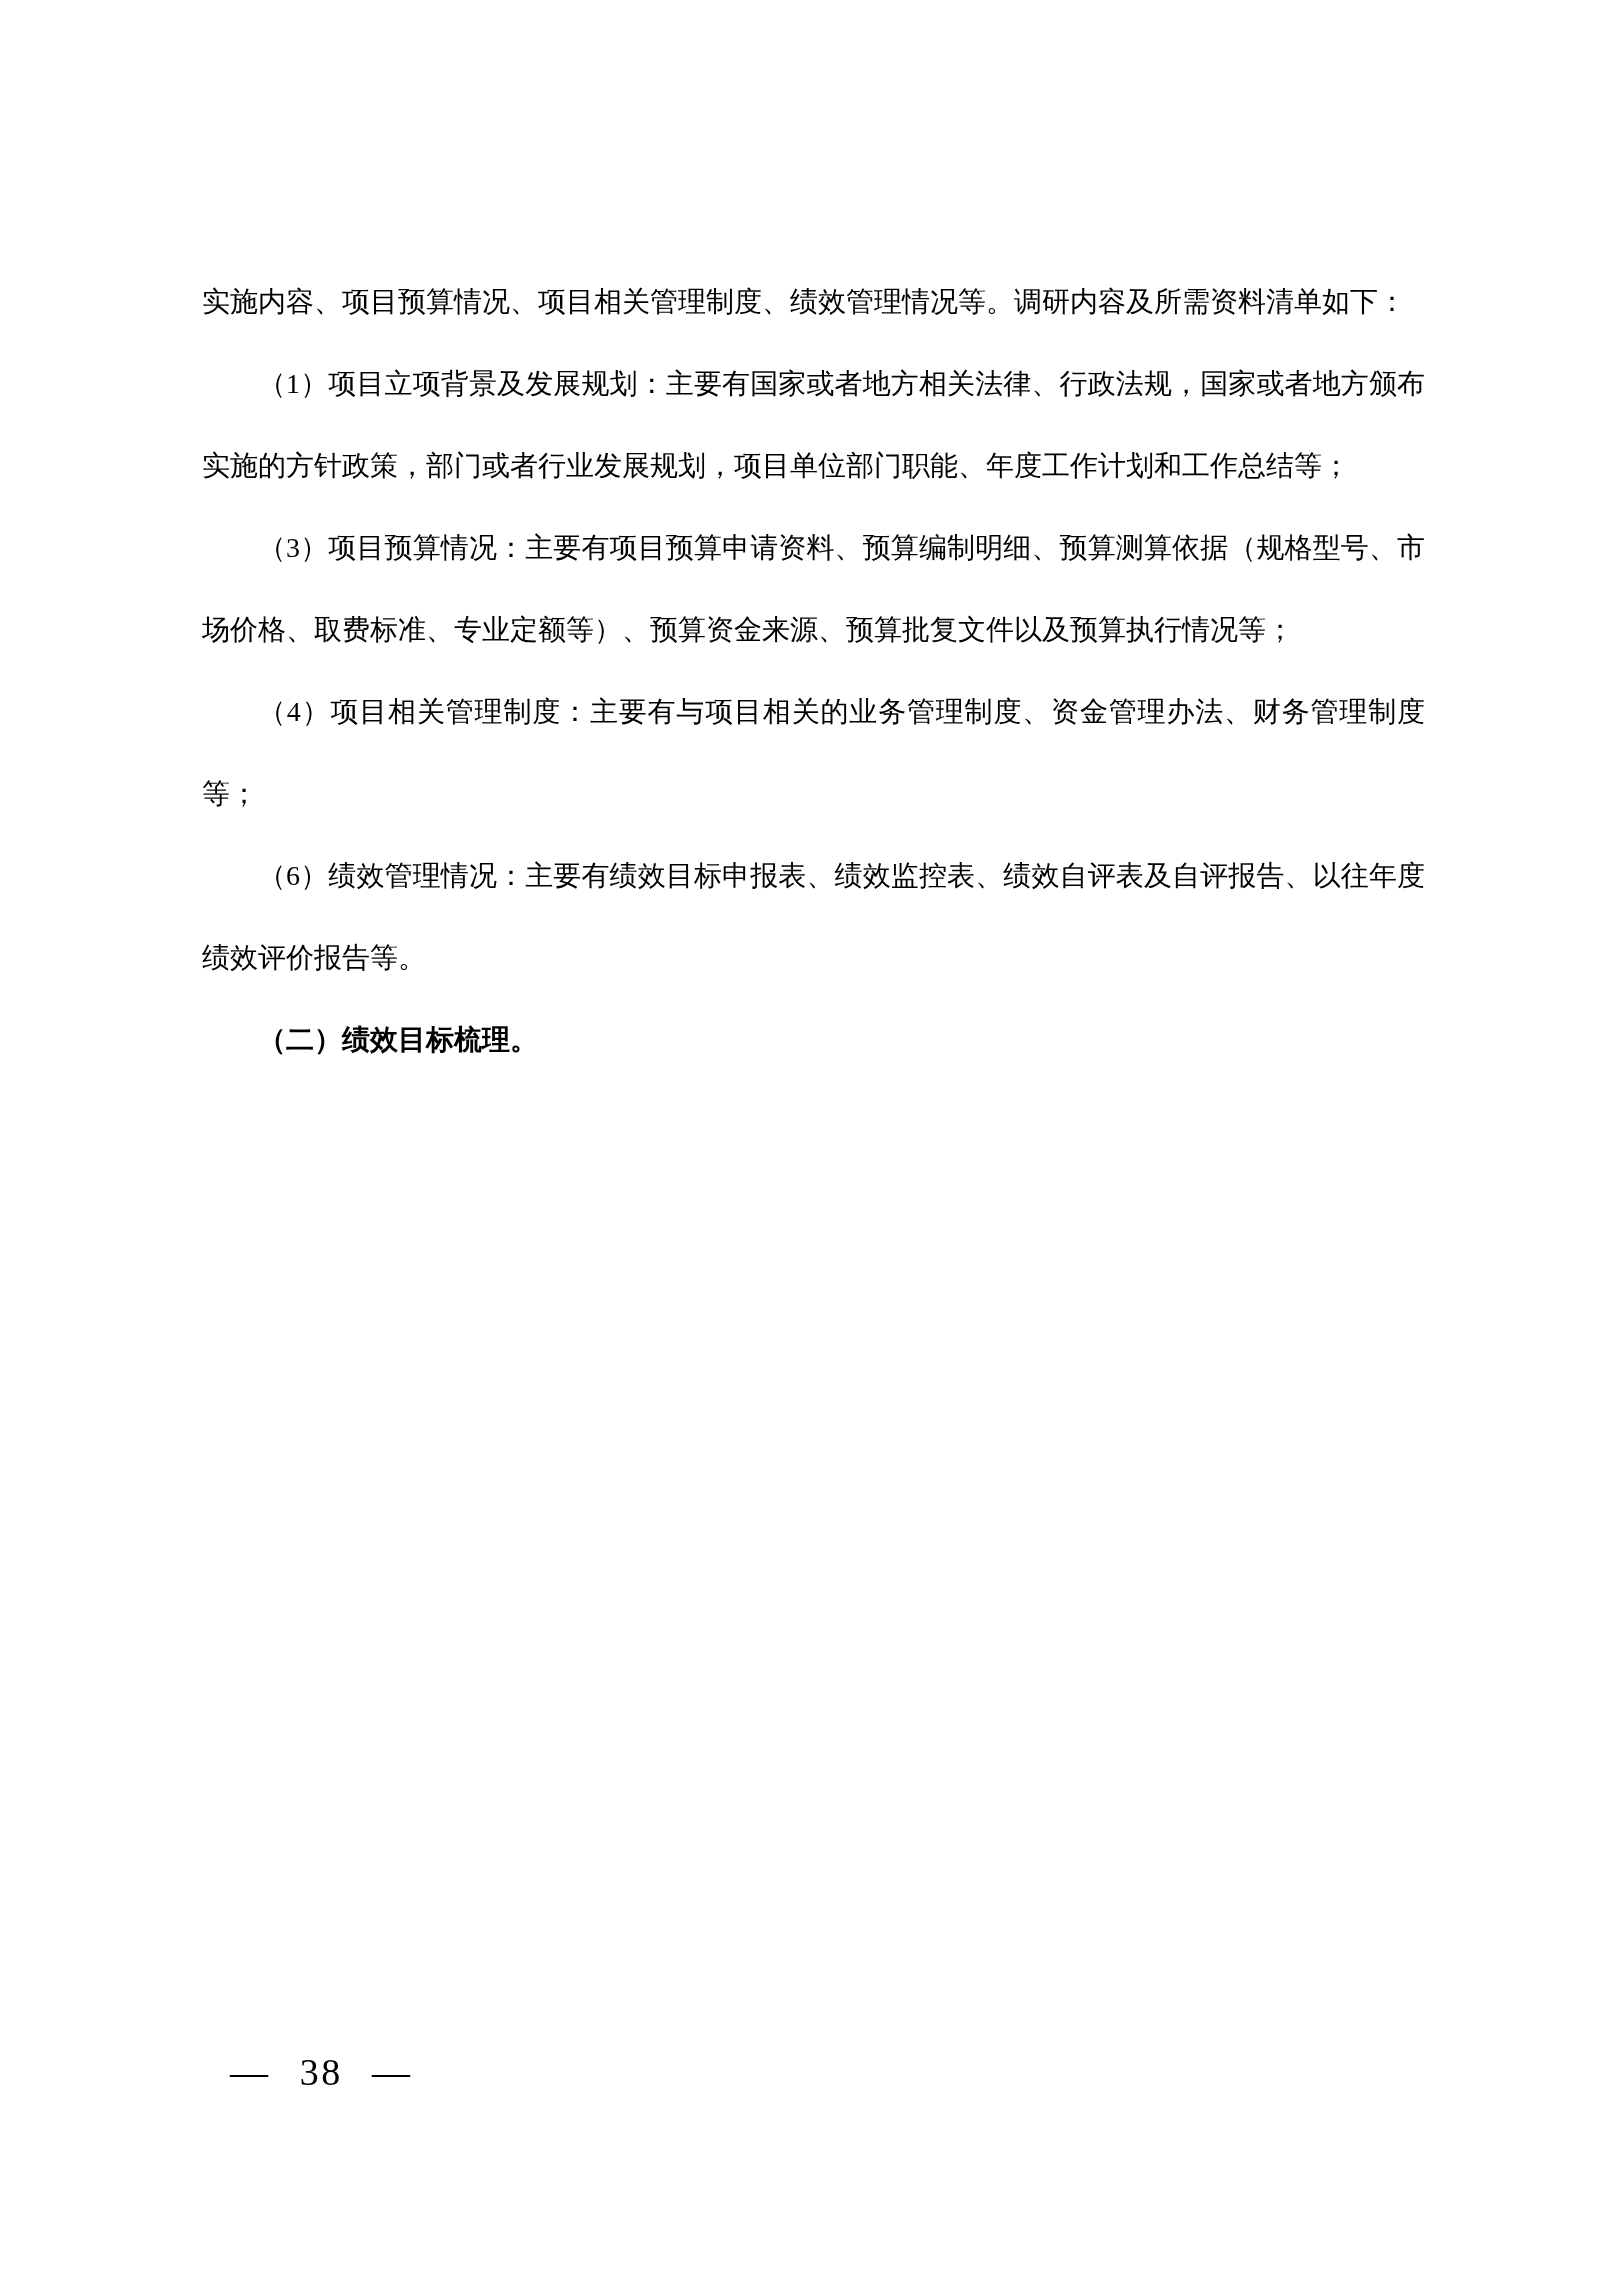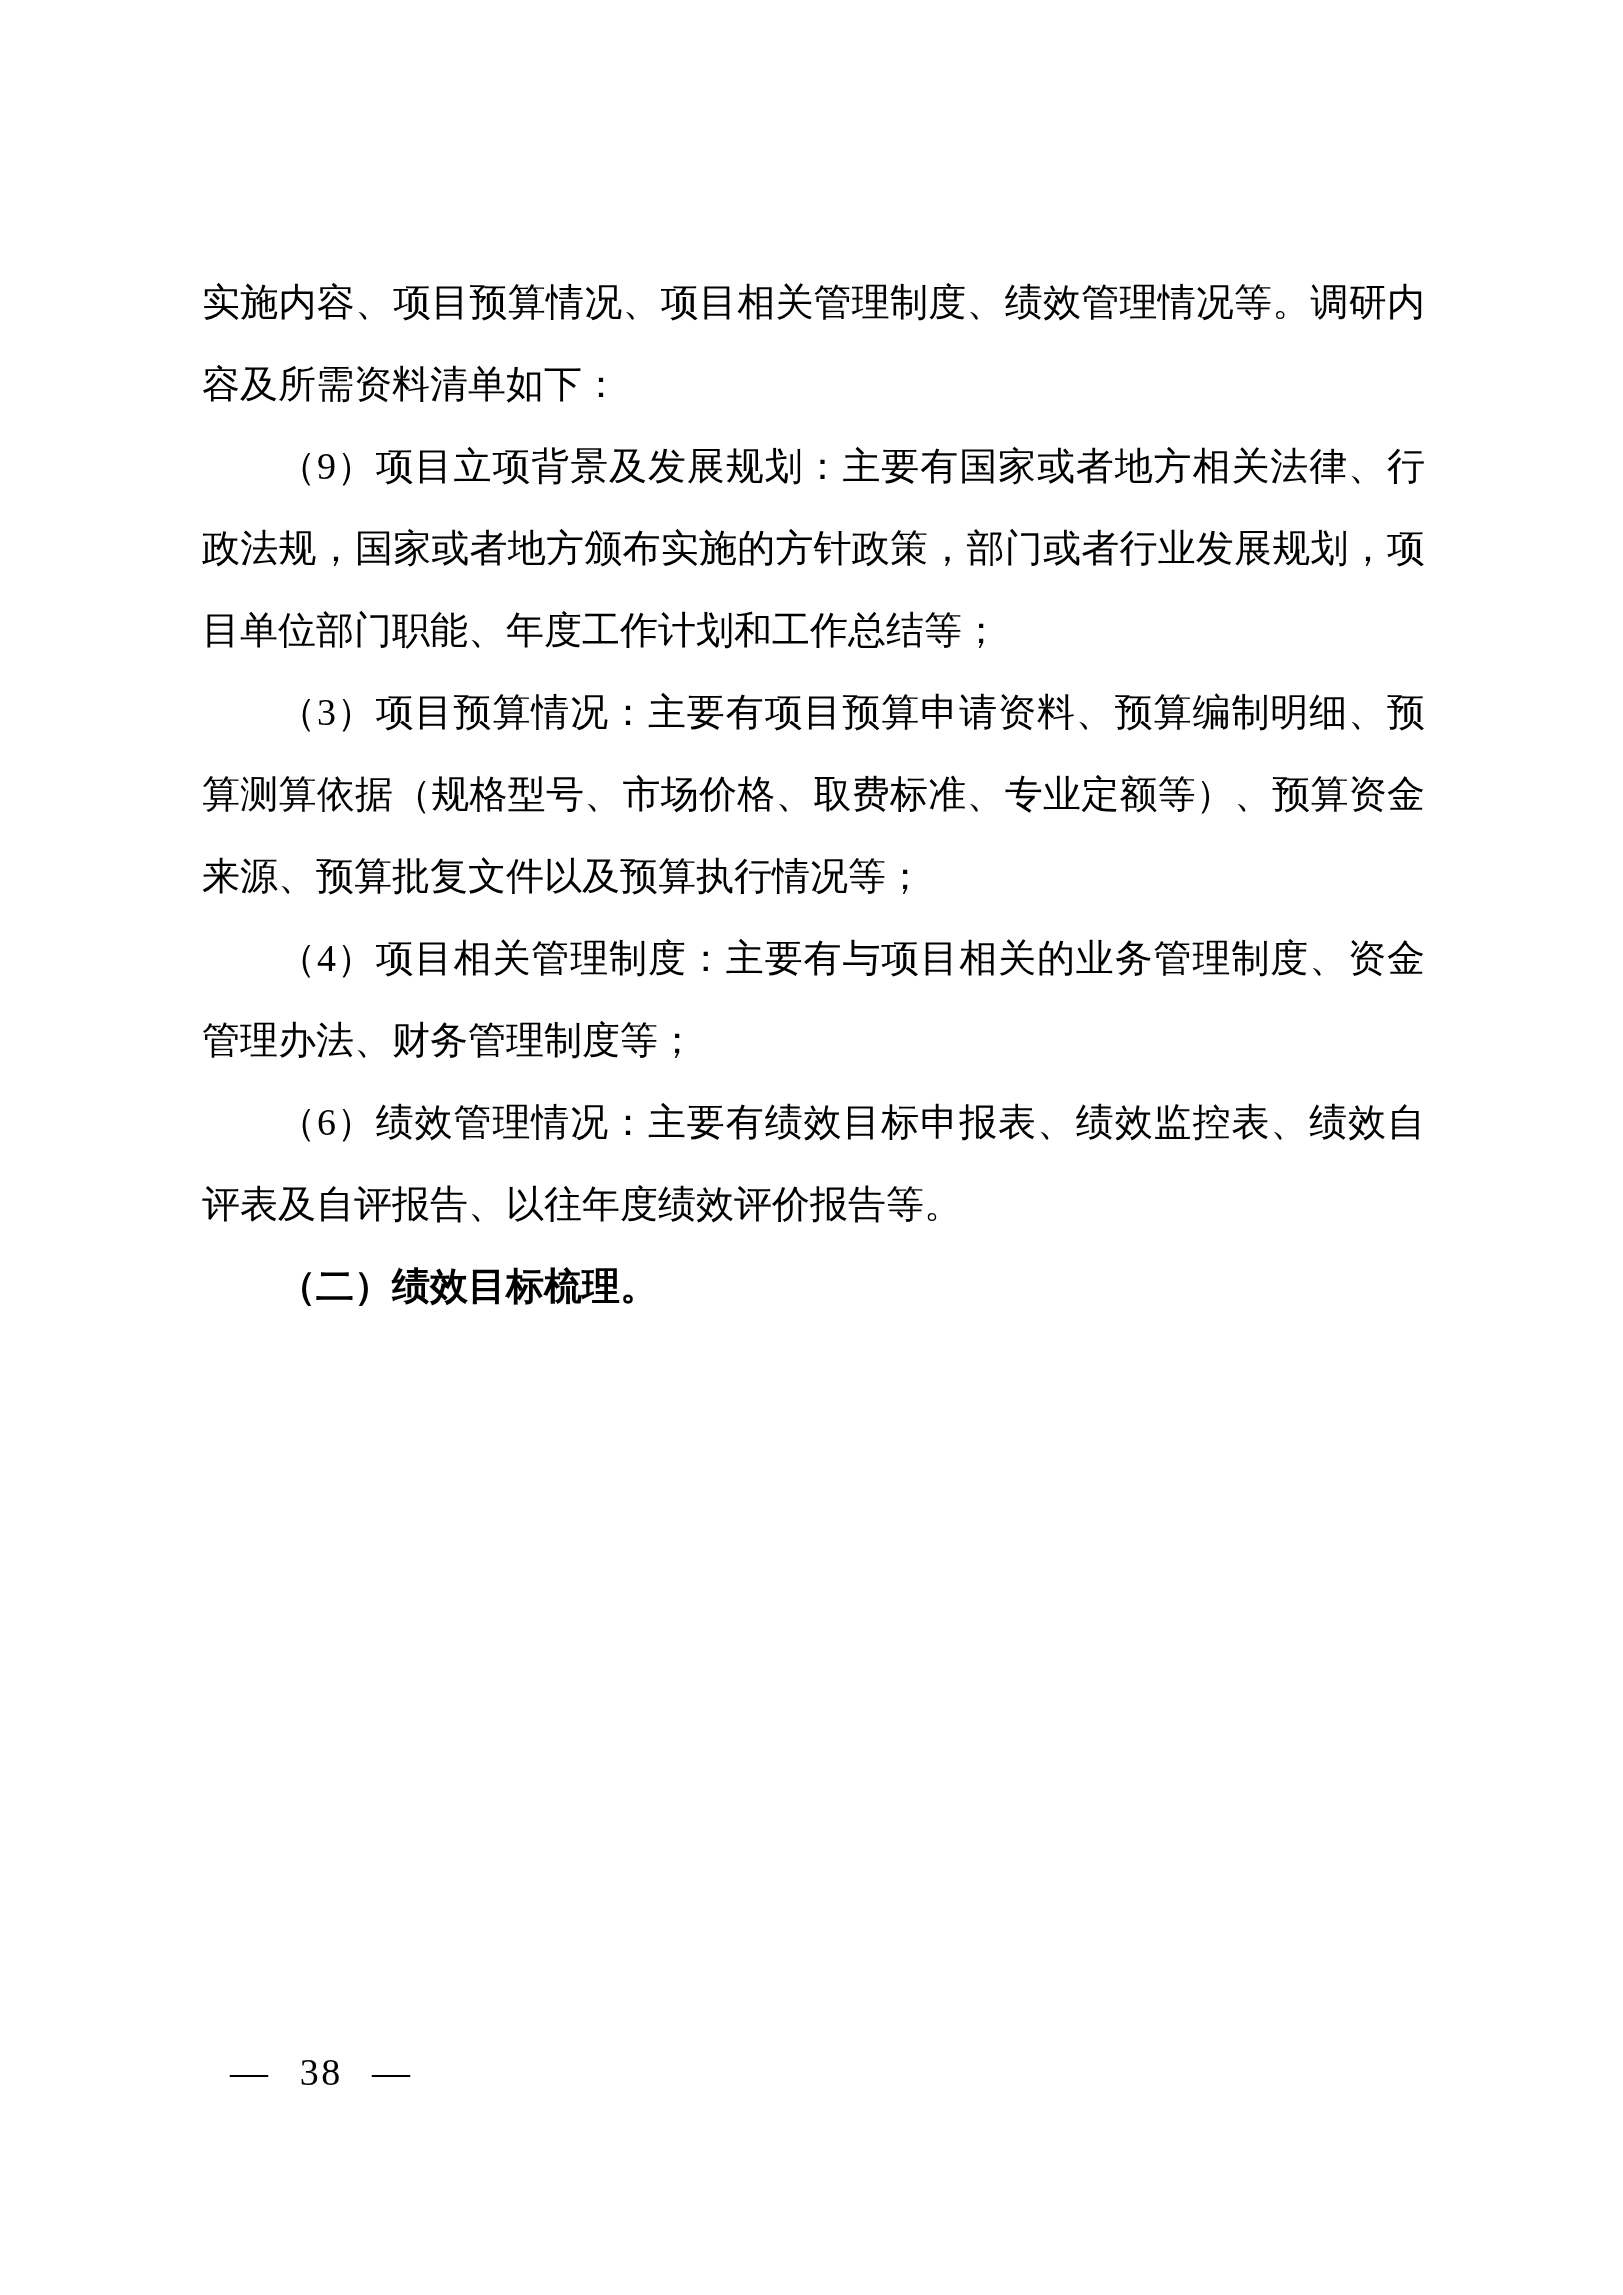--- a/index.html
+++ b/index.html
@@ -14,21 +14,21 @@
     background: #ffffff;
     color: #000000;
     font-family: "Liberation Serif", serif;
     overflow: hidden;
   }
   .content {
     position: absolute;
     left: 202px;
     top: 261px;
     width: 1223px;
-    font-size: 38px;
+    font-size: 28px;
     line-height: 82px;
     text-align: justify;
     text-justify: inter-ideograph;
   }
   .content p {
     margin: 0;
     padding: 0;
   }
   .content p.indent {
     text-indent: 2em;
@@ -48,21 +48,21 @@
     margin-top: 12px;
   }
 </style>
 </head>
 <body>
 
 <div class="page">
 
   <div class="content">
     <p class="body-paragraph">实施内容、项目预算情况、项目相关管理制度、绩效管理情况等。调研内容及所需资料清单如下：</p>
-    <p class="indent">（9）项目立项背景及发展规划：主要有国家或者地方相关法律、行政法规，国家或者地方颁布实施的方针政策，部门或者行业发展规划，项目单位部门职能、年度工作计划和工作总结等；</p>
+    <p class="indent">（1）项目立项背景及发展规划：主要有国家或者地方相关法律、行政法规，国家或者地方颁布实施的方针政策，部门或者行业发展规划，项目单位部门职能、年度工作计划和工作总结等；</p>
     <p class="indent">（3）项目预算情况：主要有项目预算申请资料、预算编制明细、预算测算依据（规格型号、市场价格、取费标准、专业定额等）、预算资金来源、预算批复文件以及预算执行情况等；</p>
     <p class="indent">（4）项目相关管理制度：主要有与项目相关的业务管理制度、资金管理办法、财务管理制度等；</p>
     <p class="indent">（6）绩效管理情况：主要有绩效目标申报表、绩效监控表、绩效自评表及自评报告、以往年度绩效评价报告等。</p>
     <p class="indent heading">（二）绩效目标梳理。</p>
   </div>
 
   <div class="footer">— 38 —</div>
 
 </div>
 

